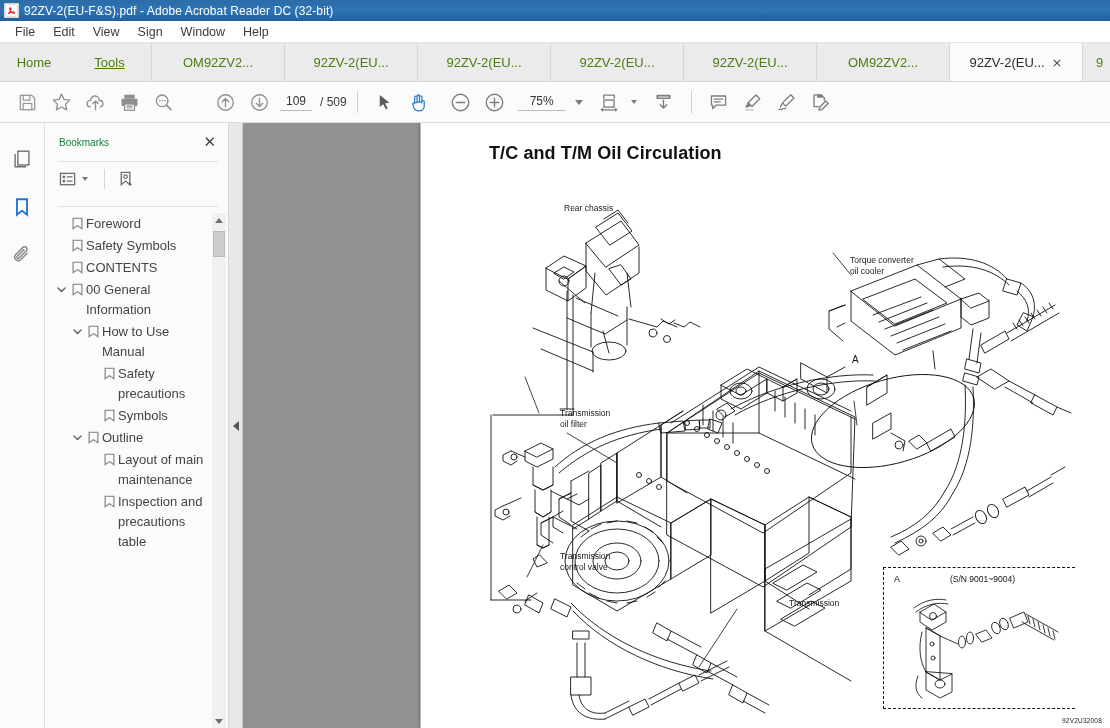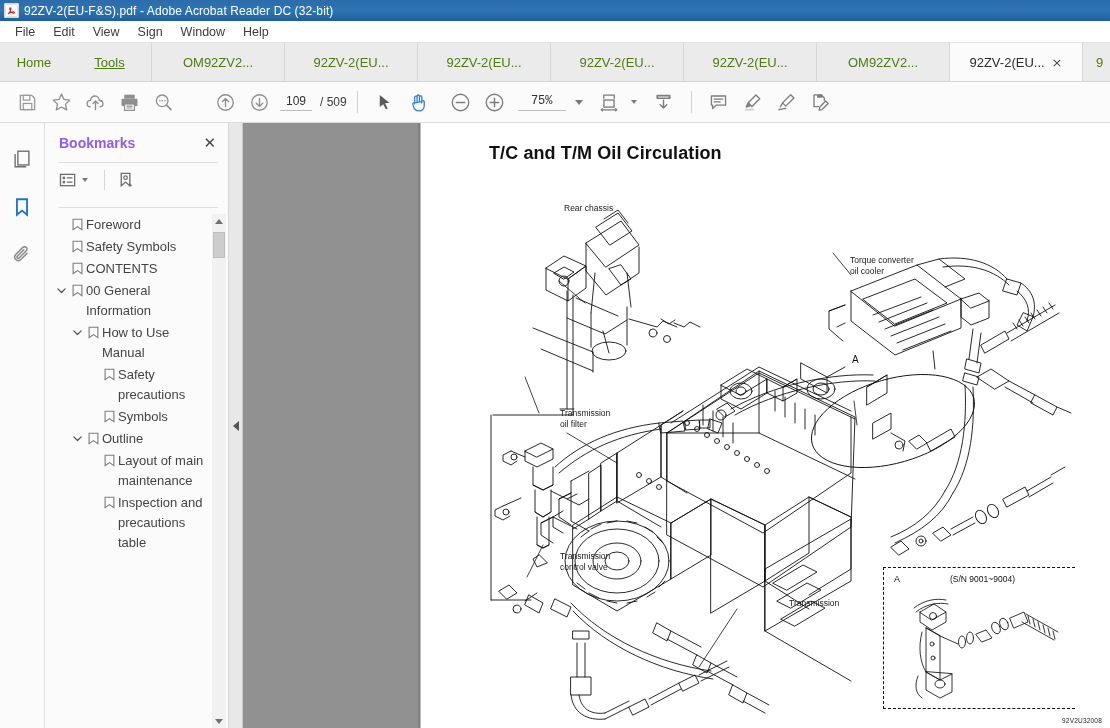--- a/index.html
+++ b/index.html
@@ -85,21 +85,21 @@
     width: 32px; text-align: center; font-size: 12px; color:#333;
     border: none; border-bottom: 1px solid #bdbdbd; background: transparent;
     font-family: "Liberation Sans", sans-serif; padding: 1px 0 2px 0;
     outline: none;
   }
   .page-total { margin-left: 8px; font-size: 12px; color:#3a3a3a; white-space:nowrap; }
   .zoombox { display:flex; align-items:center; margin-left: 6px; }
   .zoom-input {
     width: 48px; text-align:center; font-size: 12px; color:#333;
     border:none; border-bottom: 1px solid #bdbdbd; background:transparent;
-    font-family:Liberation Mono, monospace; padding: 1px 0 2px 0; outline:none;
+    font-family:Liberation Sans, sans-serif; padding: 1px 0 2px 0; outline:none;
   }
   .caret-dn {
     width:0;height:0;border-left:4px solid transparent;border-right:4px solid transparent;
     border-top:5px solid #7a7a7a; margin-left: 9px; margin-right: 2px;
   }
   .caret-dn.sm { border-left-width:3.5px;border-right-width:3.5px;border-top-width:4.5px; margin-left:4px;}
 
   
   .body { flex: 1 1 auto; display: flex; min-height: 0; }
 
@@ -118,21 +118,21 @@
   
   .bmpanel {
     width: 184px; min-width:184px; background:#fbfbfb;
     border-right: 1px solid #d6d6d6;
     display:flex; flex-direction: column;
   }
   .bm-head {
     display:flex; align-items:center; justify-content: space-between;
     padding: 12px 12px 0 14px;
   }
-  .bm-title { font-size: 14px; color: #8b5cf6; font-weight: bold; }
+  .bm-title { font-size: 10px; color: #15803d; }
   .bm-close { font-size: 15px; color:#444; cursor:default; font-family:"DejaVu Sans",sans-serif; line-height:1;}
   .bm-rule { height:1px; background:#dedede; margin: 11px 10px 0 14px; }
   .bm-tools { display:flex; align-items:center; padding: 7px 0 6px 14px; }
   .bm-tool { display:flex; align-items:center; cursor:default; }
   .bm-tools-sep { width:1px; height:20px; background:#d5d5d5; margin: 0 12px 0 14px; }
   .bm-tree {
     flex:1 1 auto; overflow: hidden; position: relative;
     padding-top: 6px;
   }
   .bm-scroll-track {

